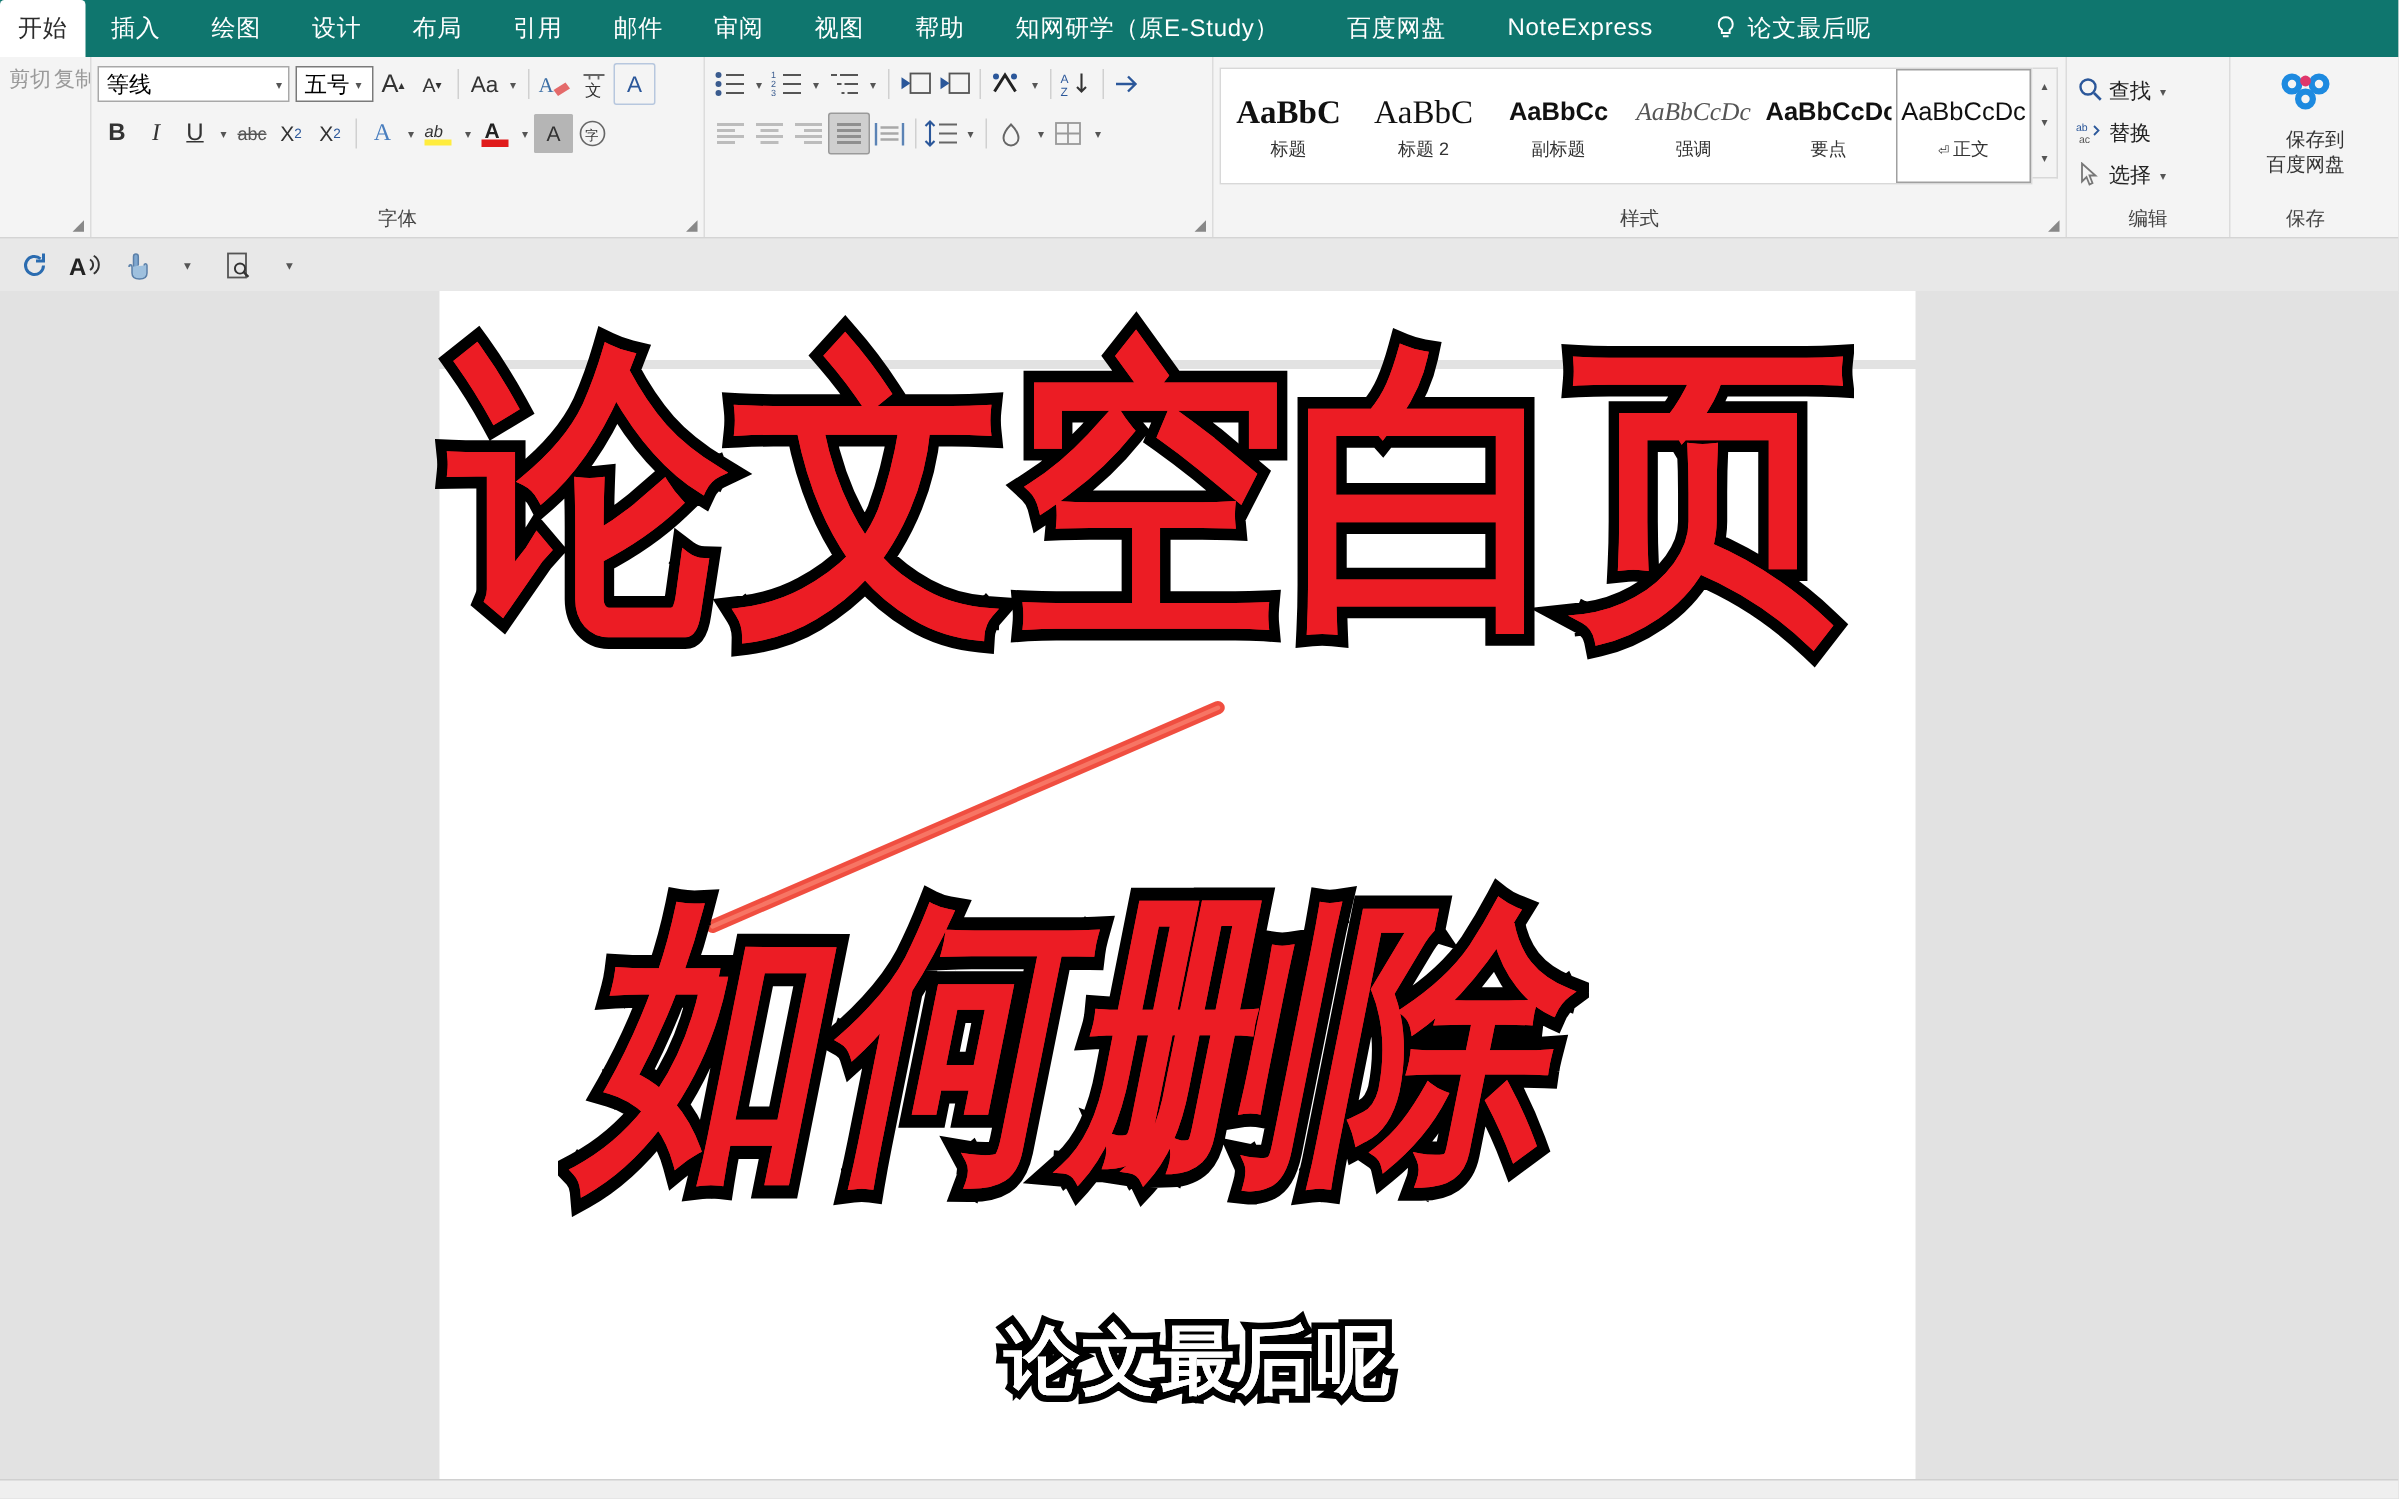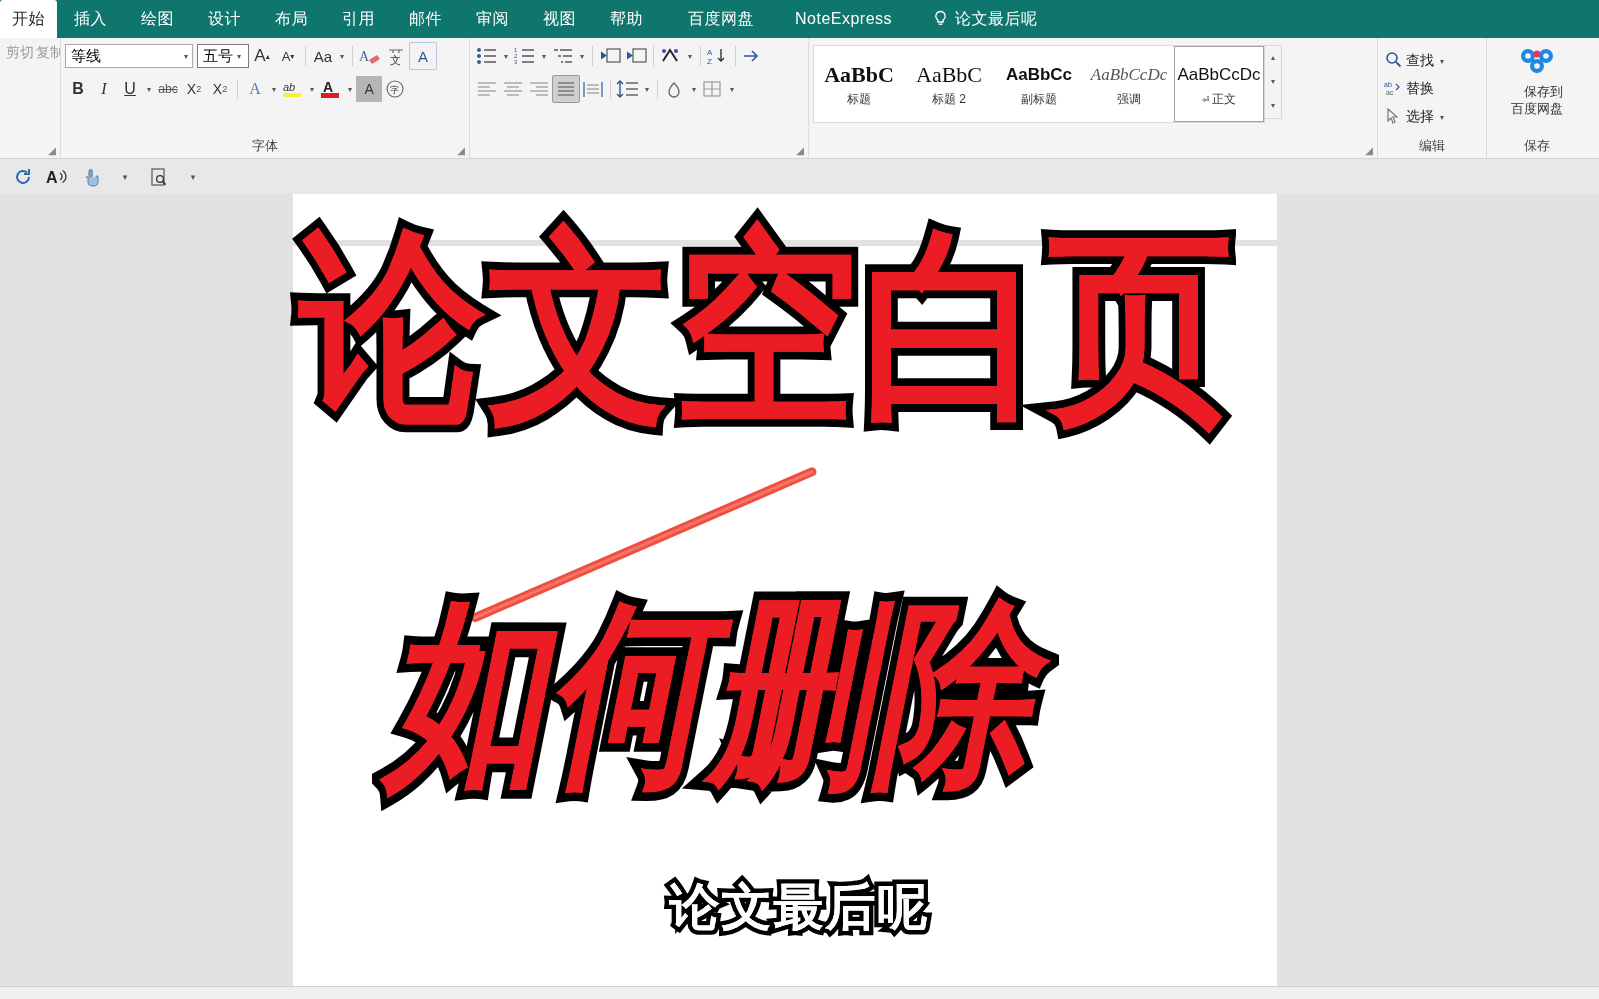--- a/index.html
+++ b/index.html
@@ -174,20 +174,23 @@
     </div>
   <div class="tab">
       <span>审阅</span>
     </div>
   <div class="tab">
       <span>视图</span>
     </div>
   <div class="tab">
       <span>帮助</span>
     </div>
+  <div class="tab">
+      <span>知网研学（原E-Study）</span>
+    </div>
   <div class="tab" style="padding-left:28px;">
       <span>百度网盘</span>
     </div>
   <div class="tab" style="padding-left:24px;">
       <span>NoteExpress</span>
     </div>
   <div class="tab" style="padding-left:24px;">
     <span class="lampicon">
       <svg width="15" height="18" viewBox="0 0 15 18">
           <path d="M7.5 1.5a4.6 4.6 0 0 0-2.6 8.4v2.1h5.2V9.9A4.6 4.6 0 0 0 7.5 1.5z" fill="none" stroke="#fff" stroke-width="1.3"></path>
@@ -408,31 +411,36 @@
           <div class="nm">标题 2</div>
         </div>
         <div class="sty">
           <div class="prev bsmall">AaBbCᴄ</div>
           <div class="nm">副标题</div>
         </div>
         <div class="sty">
           <div class="prev ital">AaBbCcDc</div>
           <div class="nm">强调</div>
         </div>
+        <div class="sty">
+          <div class="prev bsmall">AaBbCcDᴄ</div>
+          <div class="nm">要点</div>
+        </div>
         <div class="sty sel">
           <div class="prev plain">AaBbCcDc</div>
           <div class="nm"><span style="font-size:9px;">⏎&nbsp;</span><span>正文</span></div>
         </div>
       </div>
       <div class="galarrows">
         <div>▴</div>
         <div>▾</div>
         <div>▾</div>
       </div>
     </div>
+    <div class="grp-label">样式</div>
     <div class="dlg">◢</div>
   </div>
 
   <div class="group editgrp">
     <div class="grp-body" style="flex-direction:column;padding-top:6px;">
       <div class="edrow">
         <span class="gl">
           <svg width="17" height="17" viewBox="0 0 17 17">
               <circle cx="7" cy="7" r="5" fill="none" stroke="#2b579a" stroke-width="1.6"></circle>
               <path d="M11 11l4.5 4.5" stroke="#2b579a" stroke-width="1.8"></path>

